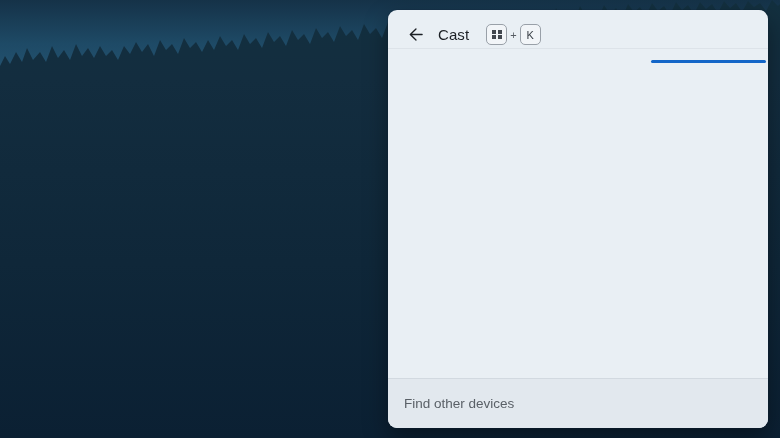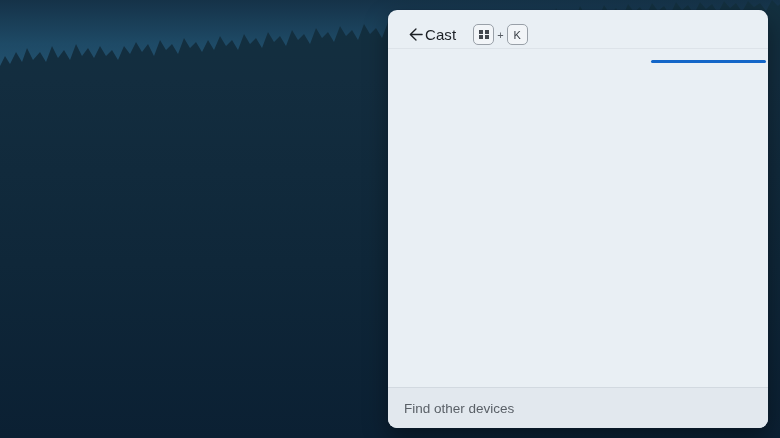--- a/index.html
+++ b/index.html
@@ -20,21 +20,21 @@
   .panel-header {
     position: absolute; top: 0; left: 0; right: 0; height: 38px;
     display: flex; align-items: center; padding: 11px 16px 0 17px;
   }
   .back-btn {
     background: transparent; border: none; width: 20px; height: 20px;
     display: flex; align-items: center; justify-content: center; cursor: pointer;
     color: #1b1f24; padding: 0;
   }
   .back-btn svg { display: block; }
-  .panel-title { font-size: 15px; color: #1c2025; letter-spacing: 0.1px; }
+  .panel-title { font-size: 15px; color: #1c2025; margin-left: 13px; letter-spacing: 0.1px; }
   .shortcut { display: flex; align-items: center; margin-left: 17px; }
   .kbd {
     min-width: 21px; height: 21px; border: 1px solid #99a0a8; border-radius: 5px;
     background: rgba(255,255,255,0.40);
     display: inline-flex; align-items: center; justify-content: center;
     font-size: 11px; color: #3a4047; padding: 0 4px;
   }
   .plus { font-size: 11px; color: #565c63; margin: 0 3px; }
   .winlogo { display: grid; grid-template-columns: 4px 4px; grid-template-rows: 4px 4px; gap: 1.5px; }
   .winlogo i { background: #41474e; display: block; }
@@ -46,21 +46,21 @@
   .progress-track { position: absolute; top: 50px; left: 0; right: 2px; height: 3px; }
   .progress-bar {
     position: absolute; right: 0; top: 0; height: 3px; width: 115px;
     border-radius: 2px;
   }
 
   .panel-body { position: absolute; top: 48px; left: 0; right: 0; bottom: 50px; padding: 18px 16px; }
   .body-heading { font-size: 15px; font-weight: 700; color: #191d22; letter-spacing: 0.1px; }
 
   .panel-footer {
-    position: absolute; left: 0; right: 0; bottom: 0; height: 41px;
+    position: absolute; left: 0; right: 0; bottom: 0; height: 50px;
     background: #e2e8ee; border-top: 1px solid #d2d9e0;
     display: flex; align-items: center; padding: 0 16px;
   }
   .footer-link { font-size: 13.5px; color: #5a6067; cursor: pointer; }
 </style>
 </head>
 <body>
 
 <svg class="wallpaper" viewBox="0 0 780 438" preserveAspectRatio="none" aria-hidden="true">
   <defs>

